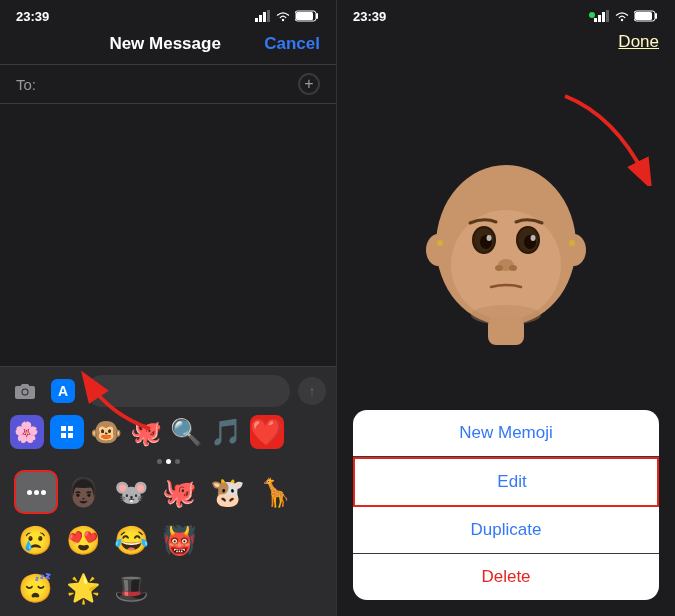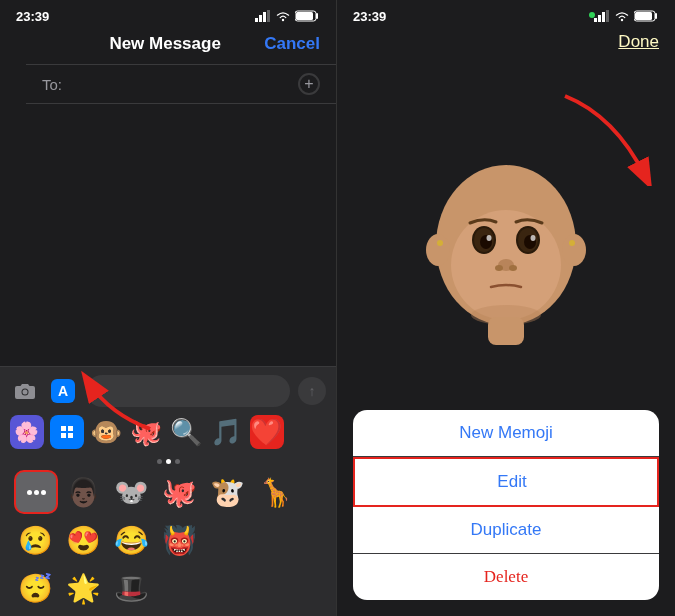--- a/index.html
+++ b/index.html
@@ -64,21 +64,20 @@
     }
     .nav-spacer { width: 50px; }
 
     .to-row {
       display: flex;
       align-items: center;
       border-top: 1px solid #3a3a3c;
       border-bottom: 1px solid #3a3a3c;
       padding: 8px 16px;
       gap: 8px;
-      margin-left: 26px;
     }
     .to-label {
       font-size: 15px;
       color: #98989e;
     }
     .to-input {
       flex: 1;
       background: transparent;
       border: none;
       outline: none;
@@ -273,21 +272,21 @@
       margin: 0 16px 16px;
     }
     .menu-item {
       padding: 13px 20px;
       font-size: 17px;
       color: #3478f6;
       border-bottom: 1px solid #3a3a3c;
       text-align: center;
     }
     .menu-item:last-child { border-bottom: none; }
-    .menu-item.red { color: #e5241e; font-family: Liberation Serif, serif; }
+    .menu-item.red { color: #e5241e; }
     .menu-item.edit-item {
       color: #3478f6;
       border: 2px solid #e5241e;
       border-radius: 0;
       position: relative;
       padding-left: 32px;
     }
 
     
     .red-arrow-right {

